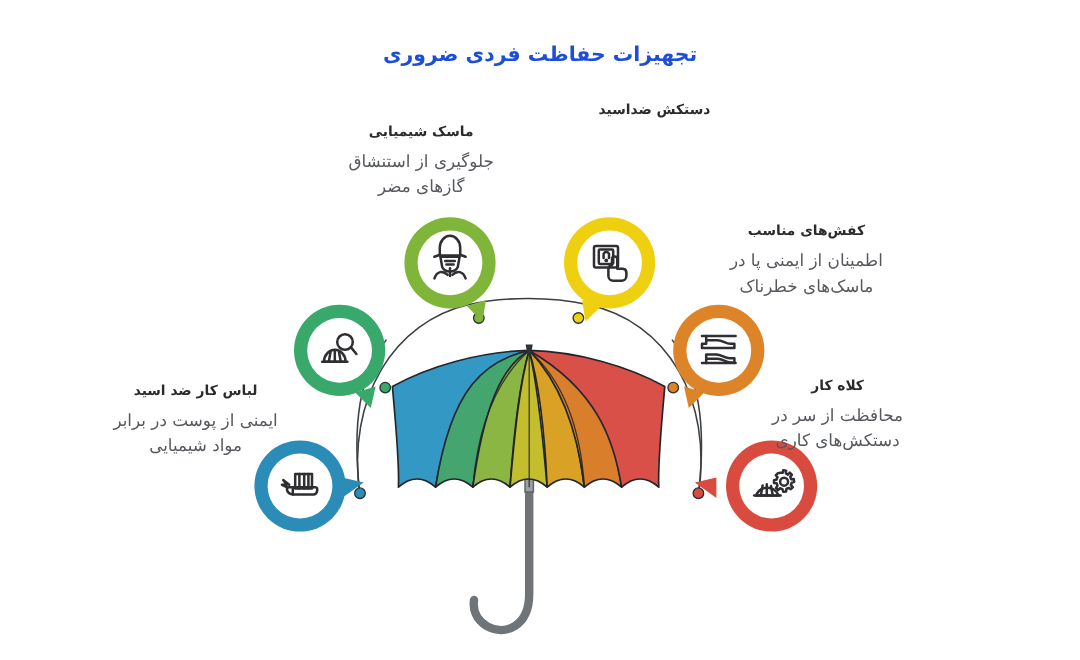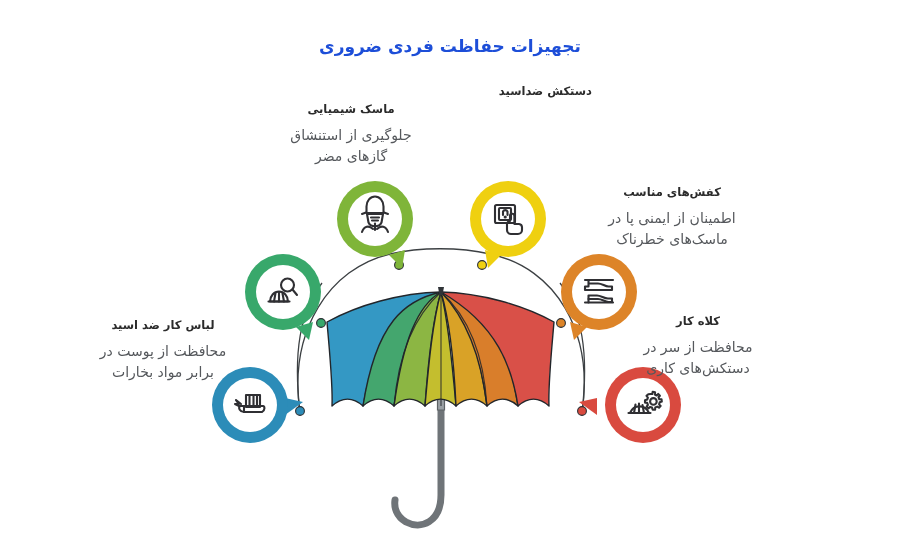--- a/index.html
+++ b/index.html
@@ -229,21 +229,21 @@
   </div>
 
 
   <div class="tblock ta-center" id="cap-shoes">
     <div class="t-title">کفش‌های مناسب</div>
     <div class="t-desc">اطمینان از ایمنی پا در ماسک‌های خطرناک</div>
   </div>
 
   <div class="tblock ta-center" id="cap-suit">
     <div class="t-title">لباس کار ضد اسید</div>
-    <div class="t-desc">محافظت از پوست در برابر مواد بخارات</div>
+    <div class="t-desc">ایمنی از پوست در برابر مواد شیمیایی</div>
   </div>
 
   <div class="tblock ta-center" id="cap-helmet">
     <div class="t-title">کلاه کار</div>
     <div class="t-desc">محافظت از سر در دستکش‌های کاری</div>
   </div>
 
 </div>
 
 </body></html>

